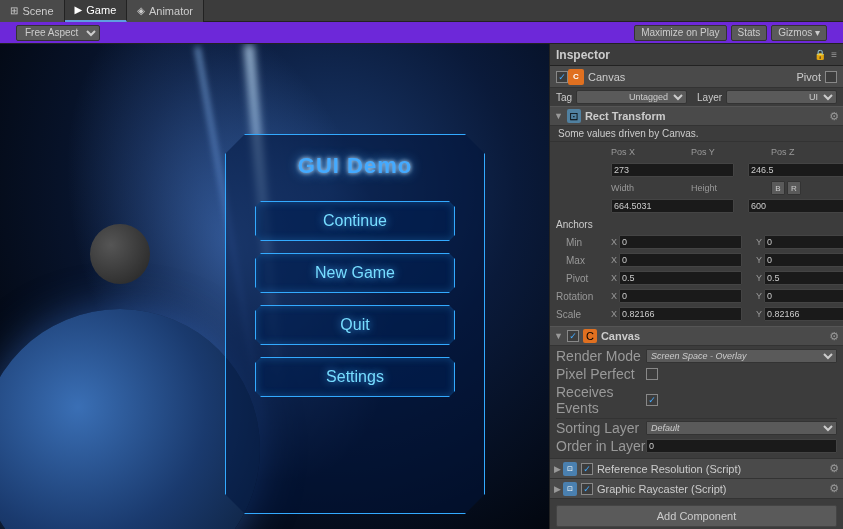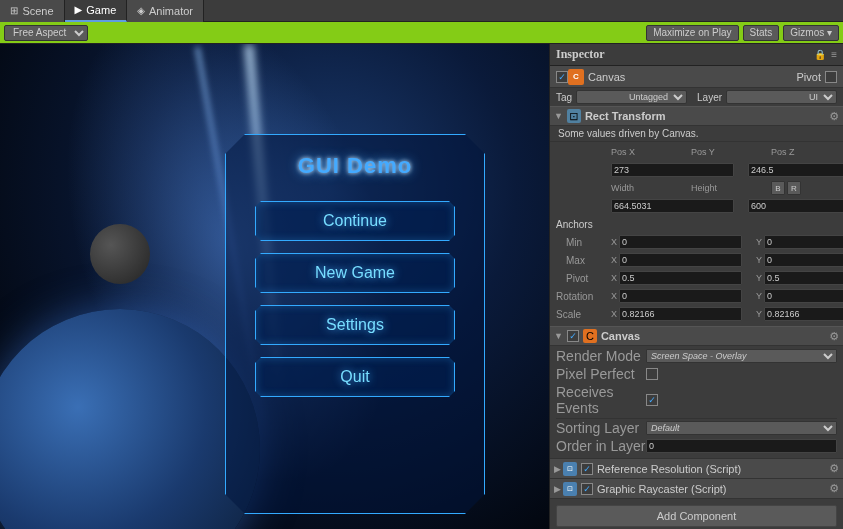--- a/index.html
+++ b/index.html
@@ -111,24 +111,24 @@
       background: rgba(0,30,80,0.6);
       cursor: pointer;
       clip-path: polygon(0 6px, 6px 0, calc(100% - 6px) 0, 100% 6px, 100% calc(100% - 6px), calc(100% - 6px) 100%, 6px 100%, 0 calc(100% - 6px));
       text-shadow: 0 0 8px #4af;
       box-shadow: 0 0 8px rgba(50,170,255,0.3) inset;
     }
 
     
     .toolbar {
       height: 22px;
-      background: #84cc16;
+      background: #6d28d9;
       display: flex;
       align-items: center;
-      padding: 0 4px;
+      padding: 0 16px;
       gap: 4px;
       border-bottom: 1px solid #222;
     }
     .toolbar-select {
       height: 16px;
       background: #5a5a5a;
       border: 1px solid #333;
       color: #ccc;
       font-size: 10px;
       padding: 0 4px;
@@ -156,21 +156,21 @@
     }
     .inspector-header {
       display: flex;
       align-items: center;
       justify-content: space-between;
       padding: 2px 6px;
       height: 22px;
       background: #3c3c3c;
       border-bottom: 1px solid #222;
     }
-    .inspector-title { color: #ccc; font-size: 12px; font-weight: bold; font-family: Liberation Serif, serif; }
+    .inspector-title { color: #ccc; font-size: 12px; font-weight: bold; }
     .inspector-icons { display: flex; gap: 4px; }
     .insp-icon { color: #999; font-size: 10px; cursor: pointer; }
 
     
     .canvas-row {
       display: flex;
       align-items: center;
       padding: 2px 6px;
       background: #4a4a4a;
       height: 22px;
@@ -317,22 +317,22 @@
     <div class="space-bg"></div>
     <div class="space-glow"></div>
     <div class="light-beam"></div>
     <div class="light-beam2"></div>
     <div class="planet-large"></div>
     <div class="planet-small"></div>
     <div class="gui-panel">
       <div class="gui-title">GUI Demo</div>
       <button class="menu-btn">Continue</button>
       <button class="menu-btn">New Game</button>
+      <button class="menu-btn">Quit</button>
       <button class="menu-btn">Settings</button>
-      <button class="menu-btn">Quit</button>
     </div>
   </div>
 
   <div class="inspector-panel">
 
     <div class="inspector-header">
       <span class="inspector-title">Inspector</span>
       <div class="inspector-icons">
         <span class="insp-icon">🔒</span>
         <span class="insp-icon">≡</span>

